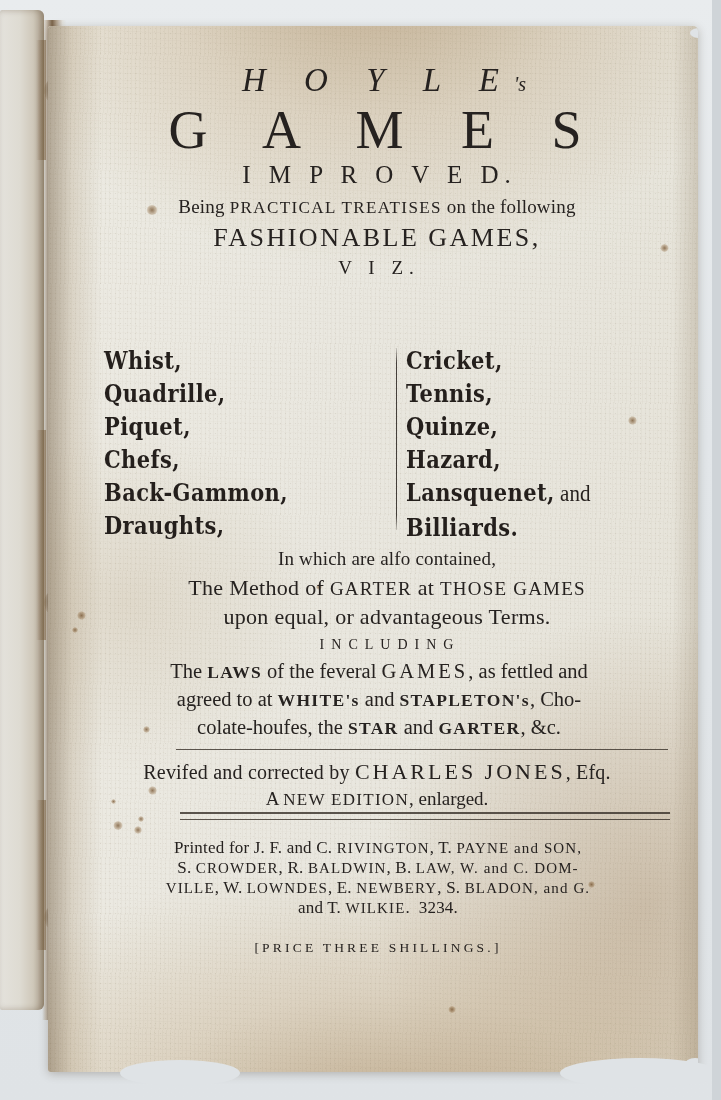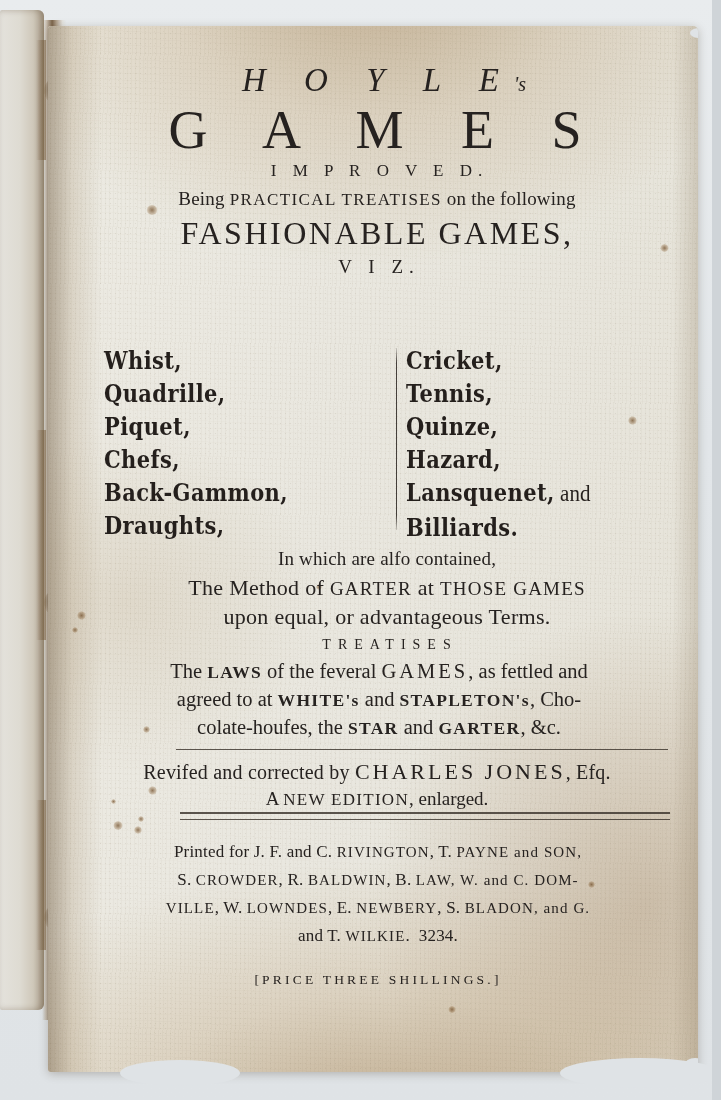--- a/index.html
+++ b/index.html
@@ -145,33 +145,33 @@
   }
   .t-hoyle .sfx { font-style: italic; font-size: 20px; letter-spacing: 0; }
   .t-games {
     font-size: 54px;
     letter-spacing: 22px;
     line-height: 1.08;
     margin-top: 4px;
     margin-left: 18px;
   }
   .t-improved {
-    font-size: 17px;
+    font-size: 25px;
     letter-spacing: 6px;
     margin-top: 2px;
     margin-left: 5px;
   }
   .t-being {
     font-size: 19px;
     margin-top: 7px;
     letter-spacing: .2px;
   }
   .t-being .sc { font-size: 17px; letter-spacing: 1.4px; }
   .t-fashionable {
-    font-size: 32px;
+    font-size: 26px;
     letter-spacing: 2.5px;
     margin-top: 5px;
   }
   .t-viz {
     font-size: 19px;
     letter-spacing: 6px;
     margin-top: 4px;
     margin-left: 4px;
   }
 
@@ -268,21 +268,21 @@
     text-align: center;
     color: #262220;
   }
   .i-london {
     font-size: 24px;
     letter-spacing: 9px;
     margin-left: 8px;
   }
   .i-line {
     font-size: 17px;
-    line-height: 28px;
+    line-height: 19px;
     letter-spacing: .2px;
     white-space: nowrap;
   }
   .i-line .sc { font-size: 15px; letter-spacing: 1.1px; }
   .i-price {
     font-size: 13.5px;
     letter-spacing: 3.2px;
     margin-top: 22px;
   }
 
@@ -369,21 +369,21 @@
       </div>
     </div>
 
     <div class="prose">
       <span class="ln p-inwhich">In which are alfo contained,</span>
 
       <span class="ln p-method"><span>The Method of </span><span class="sc">GARTER</span><span> at </span><span class="sc">THOSE GAMES</span></span>
 
       <span class="ln p-upon">upon equal, or advantageous Terms.</span>
 
-      <span class="ln p-including">TREATISES</span>
+      <span class="ln p-including">INCLUDING</span>
     </div>
 
     <div class="laws">
       <span class="ln"><span>The </span><span class="sc">LAWS</span><span> of the feveral </span><span class="sp">GAMES</span><span>, as fettled and</span></span>
 
       <span class="ln"><span>agreed to at </span><span class="sc">WHITE's</span><span> and </span><span class="sc">STAPLETON's</span><span>, Cho-</span></span>
 
       <span class="ln"><span>colate-houfes, the </span><span class="sc">STAR</span><span> and </span><span class="sc">GARTER</span><span>, &amp;c.</span></span>
     </div>
 

